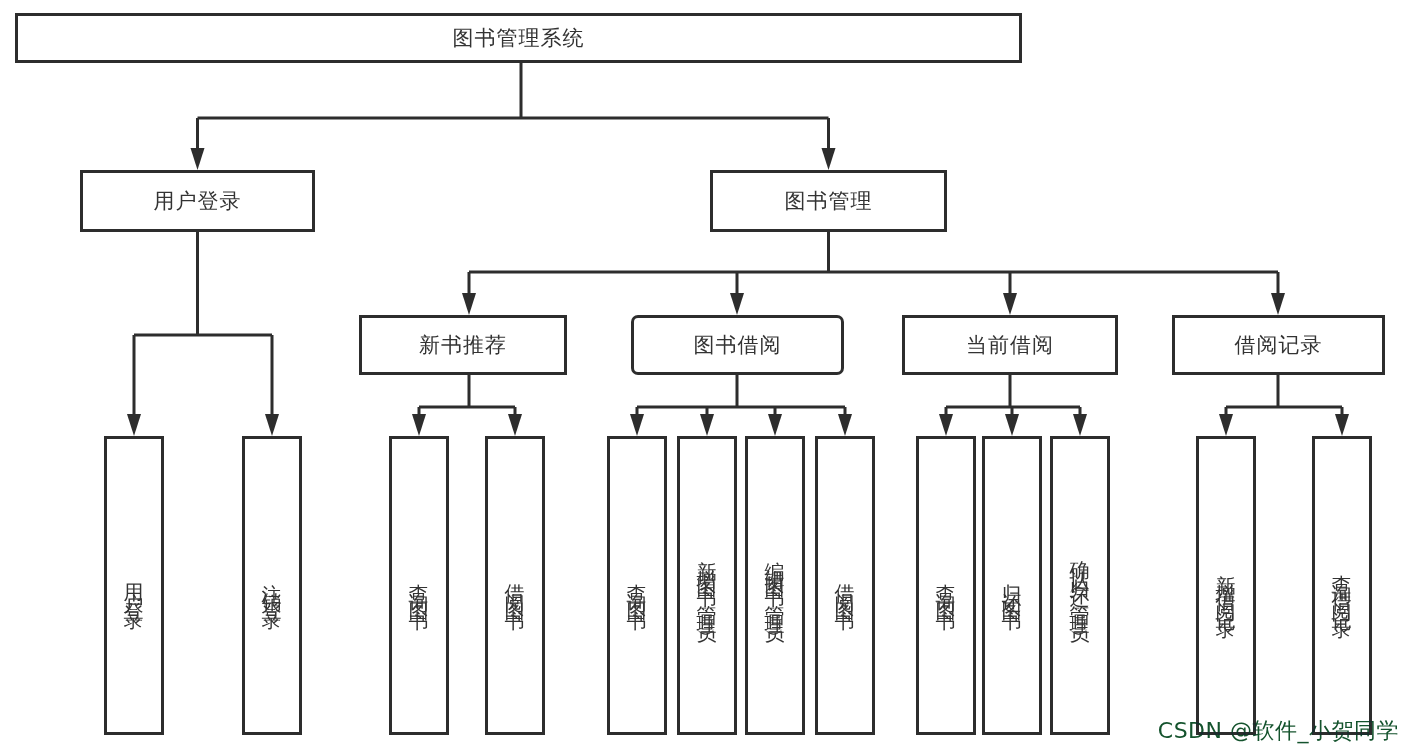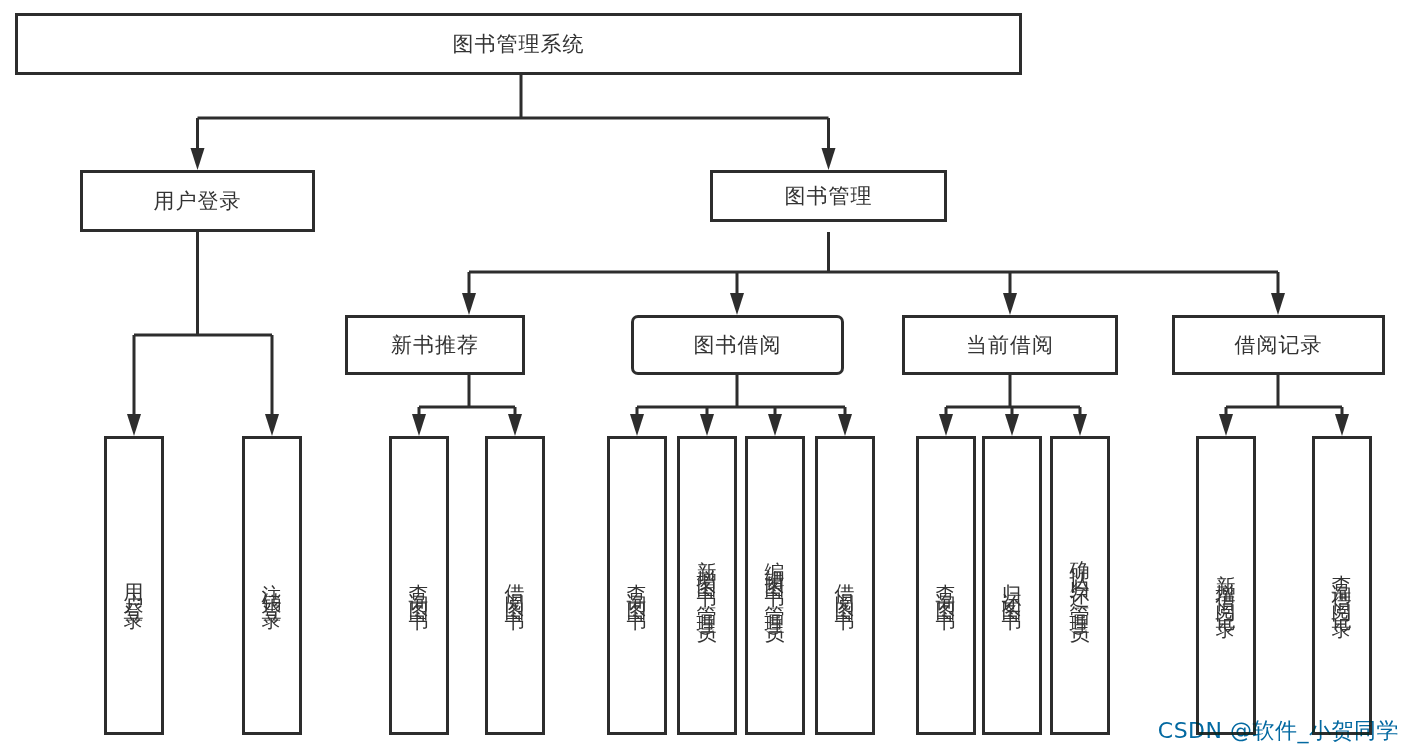--- a/index.html
+++ b/index.html
@@ -47,21 +47,21 @@
     line-height: 1.1;
     white-space: nowrap;
   }
   .watermark {
     position: absolute;
     top: 716px;
     right: 6px;
     z-index: 3;
     font-size: 22px;
     letter-spacing: 0.5px;
-    color: #0369a1;
+    color: #14532d;
     mix-blend-mode: darken;
   }
 </style>
 </head>
 <body>
 
 <div class="stage">
 
   <svg class="connectors" viewBox="0 0 1405 747" xmlns="http://www.w3.org/2000/svg">
 
@@ -106,26 +106,26 @@
       <polygon points="1073,414 1087,414 1080,436"></polygon>
     </g>
 
     <g>
       <path d="M1278 375 V407 M1226 407 H1342 M1226 407 V418 M1342 407 V418"></path>
       <polygon points="1219,414 1233,414 1226,436"></polygon>
       <polygon points="1335,414 1349,414 1342,436"></polygon>
     </g>
   </svg>
 
-  <div class="box hbox" style="left:15px; top:13px; width:1007px; height:62px;">图书管理系统</div>
+  <div class="box hbox" style="left:15px; top:13px; width:1007px; height:50px;">图书管理系统</div>
 
   <div class="box hbox" style="left:80px; top:170px; width:235px; height:62px;">用户登录</div>
-  <div class="box hbox" style="left:710px; top:170px; width:237px; height:52px;">图书管理</div>
+  <div class="box hbox" style="left:710px; top:170px; width:237px; height:62px;">图书管理</div>
 
-  <div class="box hbox" style="left:345px; top:315px; width:180px; height:60px;font-family:Liberation Serif, serif;">新书推荐</div>
+  <div class="box hbox" style="left:359px; top:315px; width:208px; height:60px;font-family:Liberation Serif, serif;">新书推荐</div>
   <div class="box hbox" style="left:631px; top:315px; width:213px; height:60px;border-radius:7px;">图书借阅</div>
   <div class="box hbox" style="left:902px; top:315px; width:216px; height:60px;text-align:center;">当前借阅</div>
   <div class="box hbox" style="left:1172px; top:315px; width:213px; height:60px;font-family:Liberation Serif, serif;">借阅记录</div>
 
   <div class="box" style="left:104px; top:436px; width:60px; height:299px;">
     <span class="vtext">用户登录</span>
   </div>
   <div class="box" style="left:242px; top:436px; width:60px; height:299px;">
     <span class="vtext">注销登录</span>
   </div>

